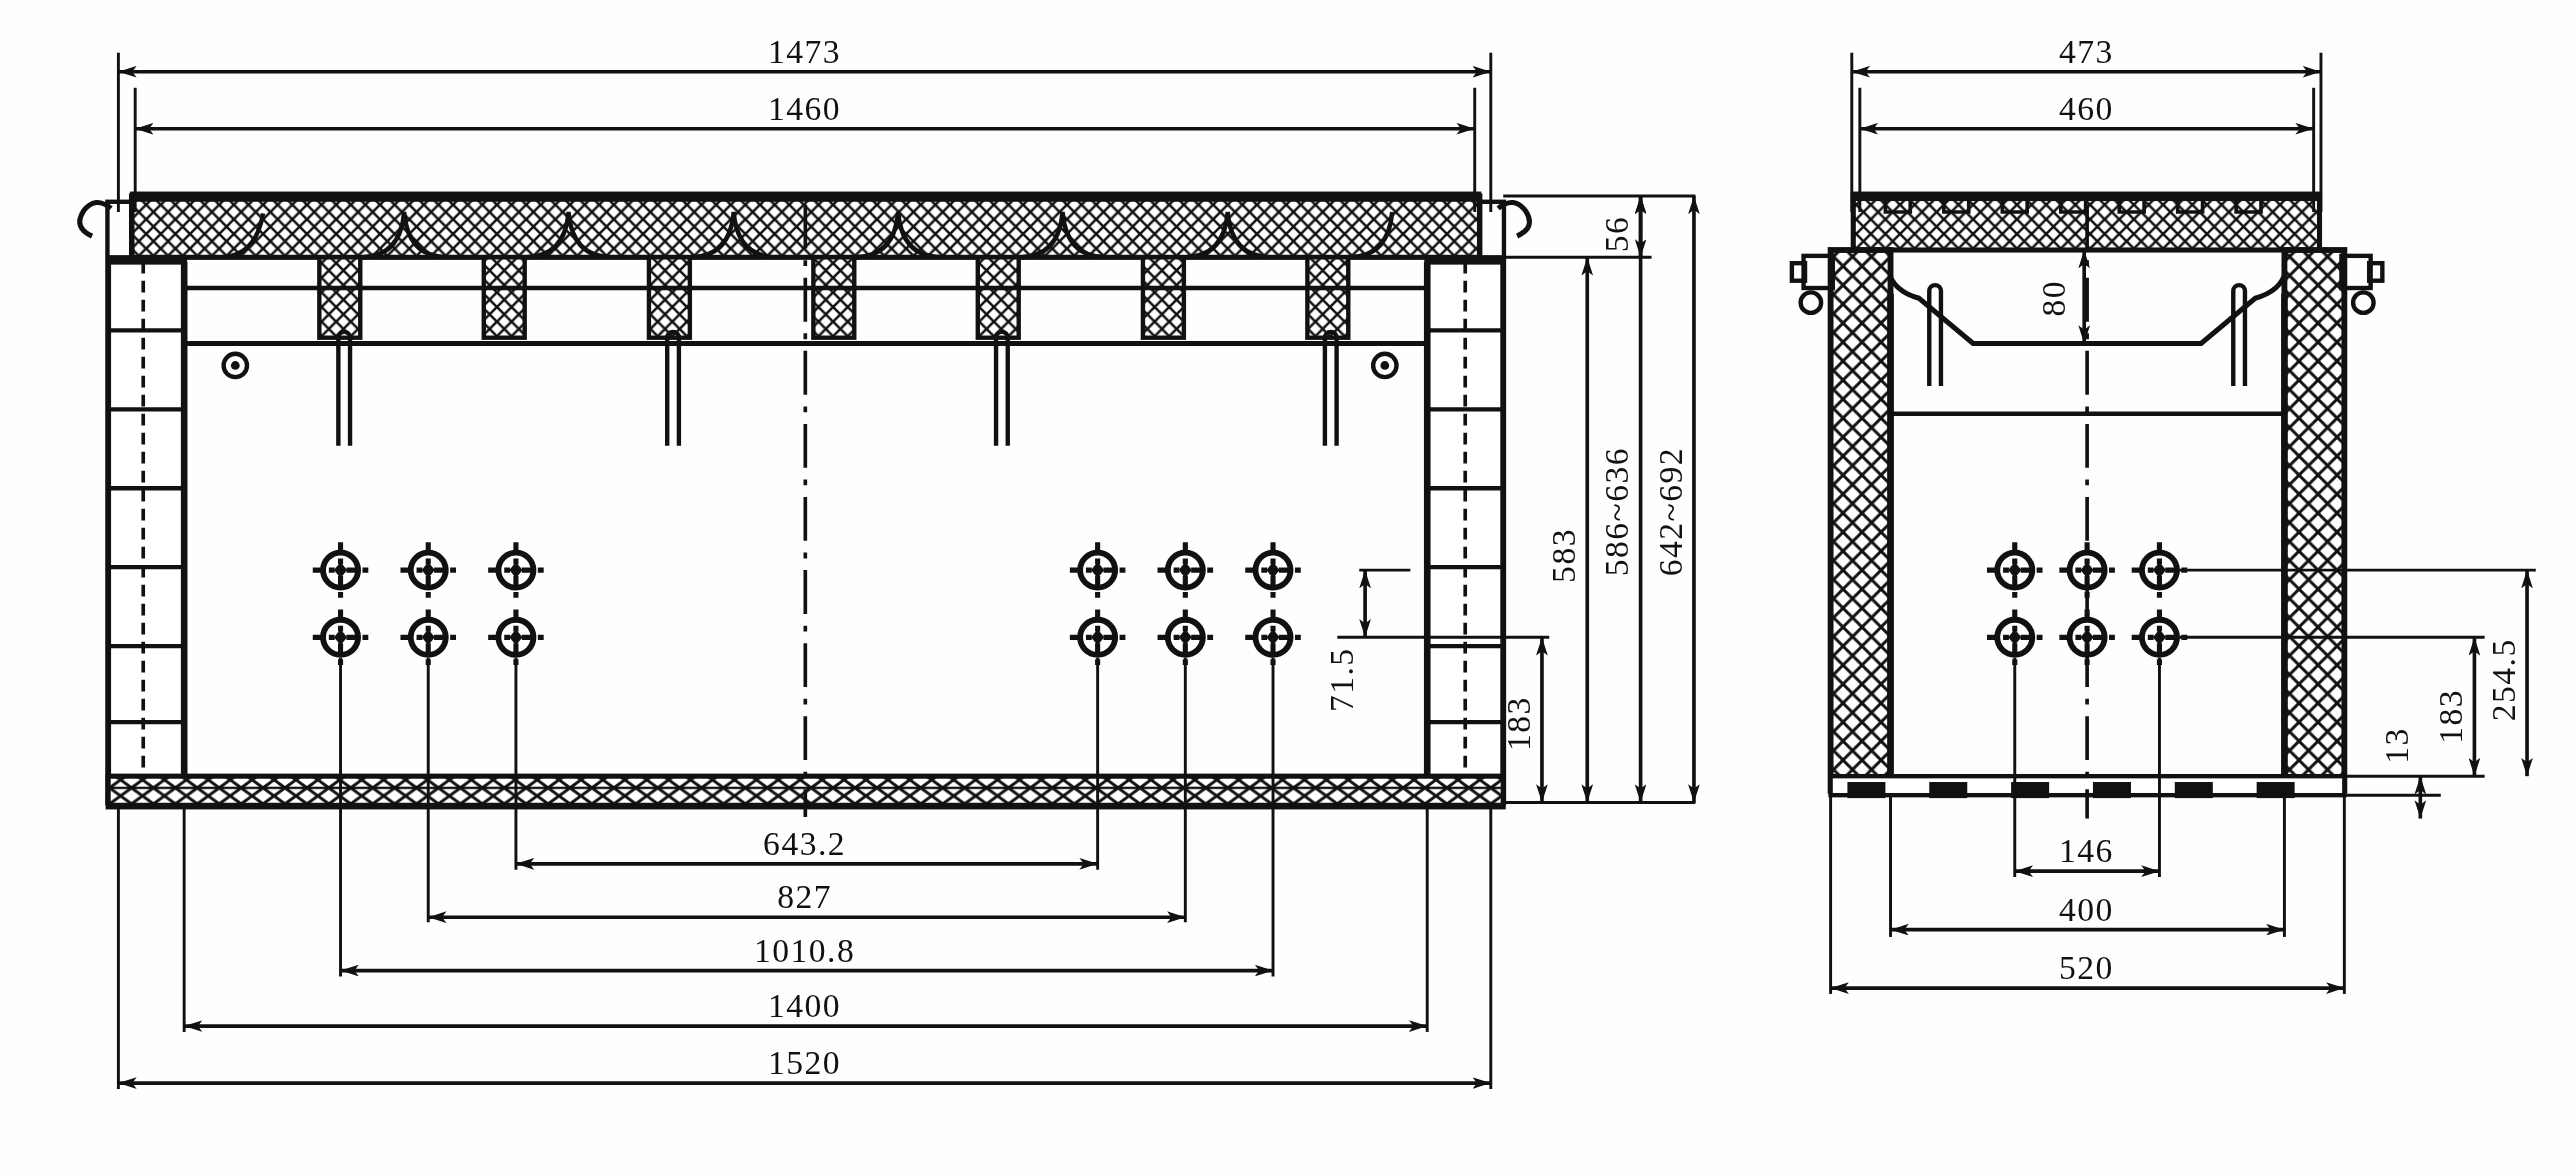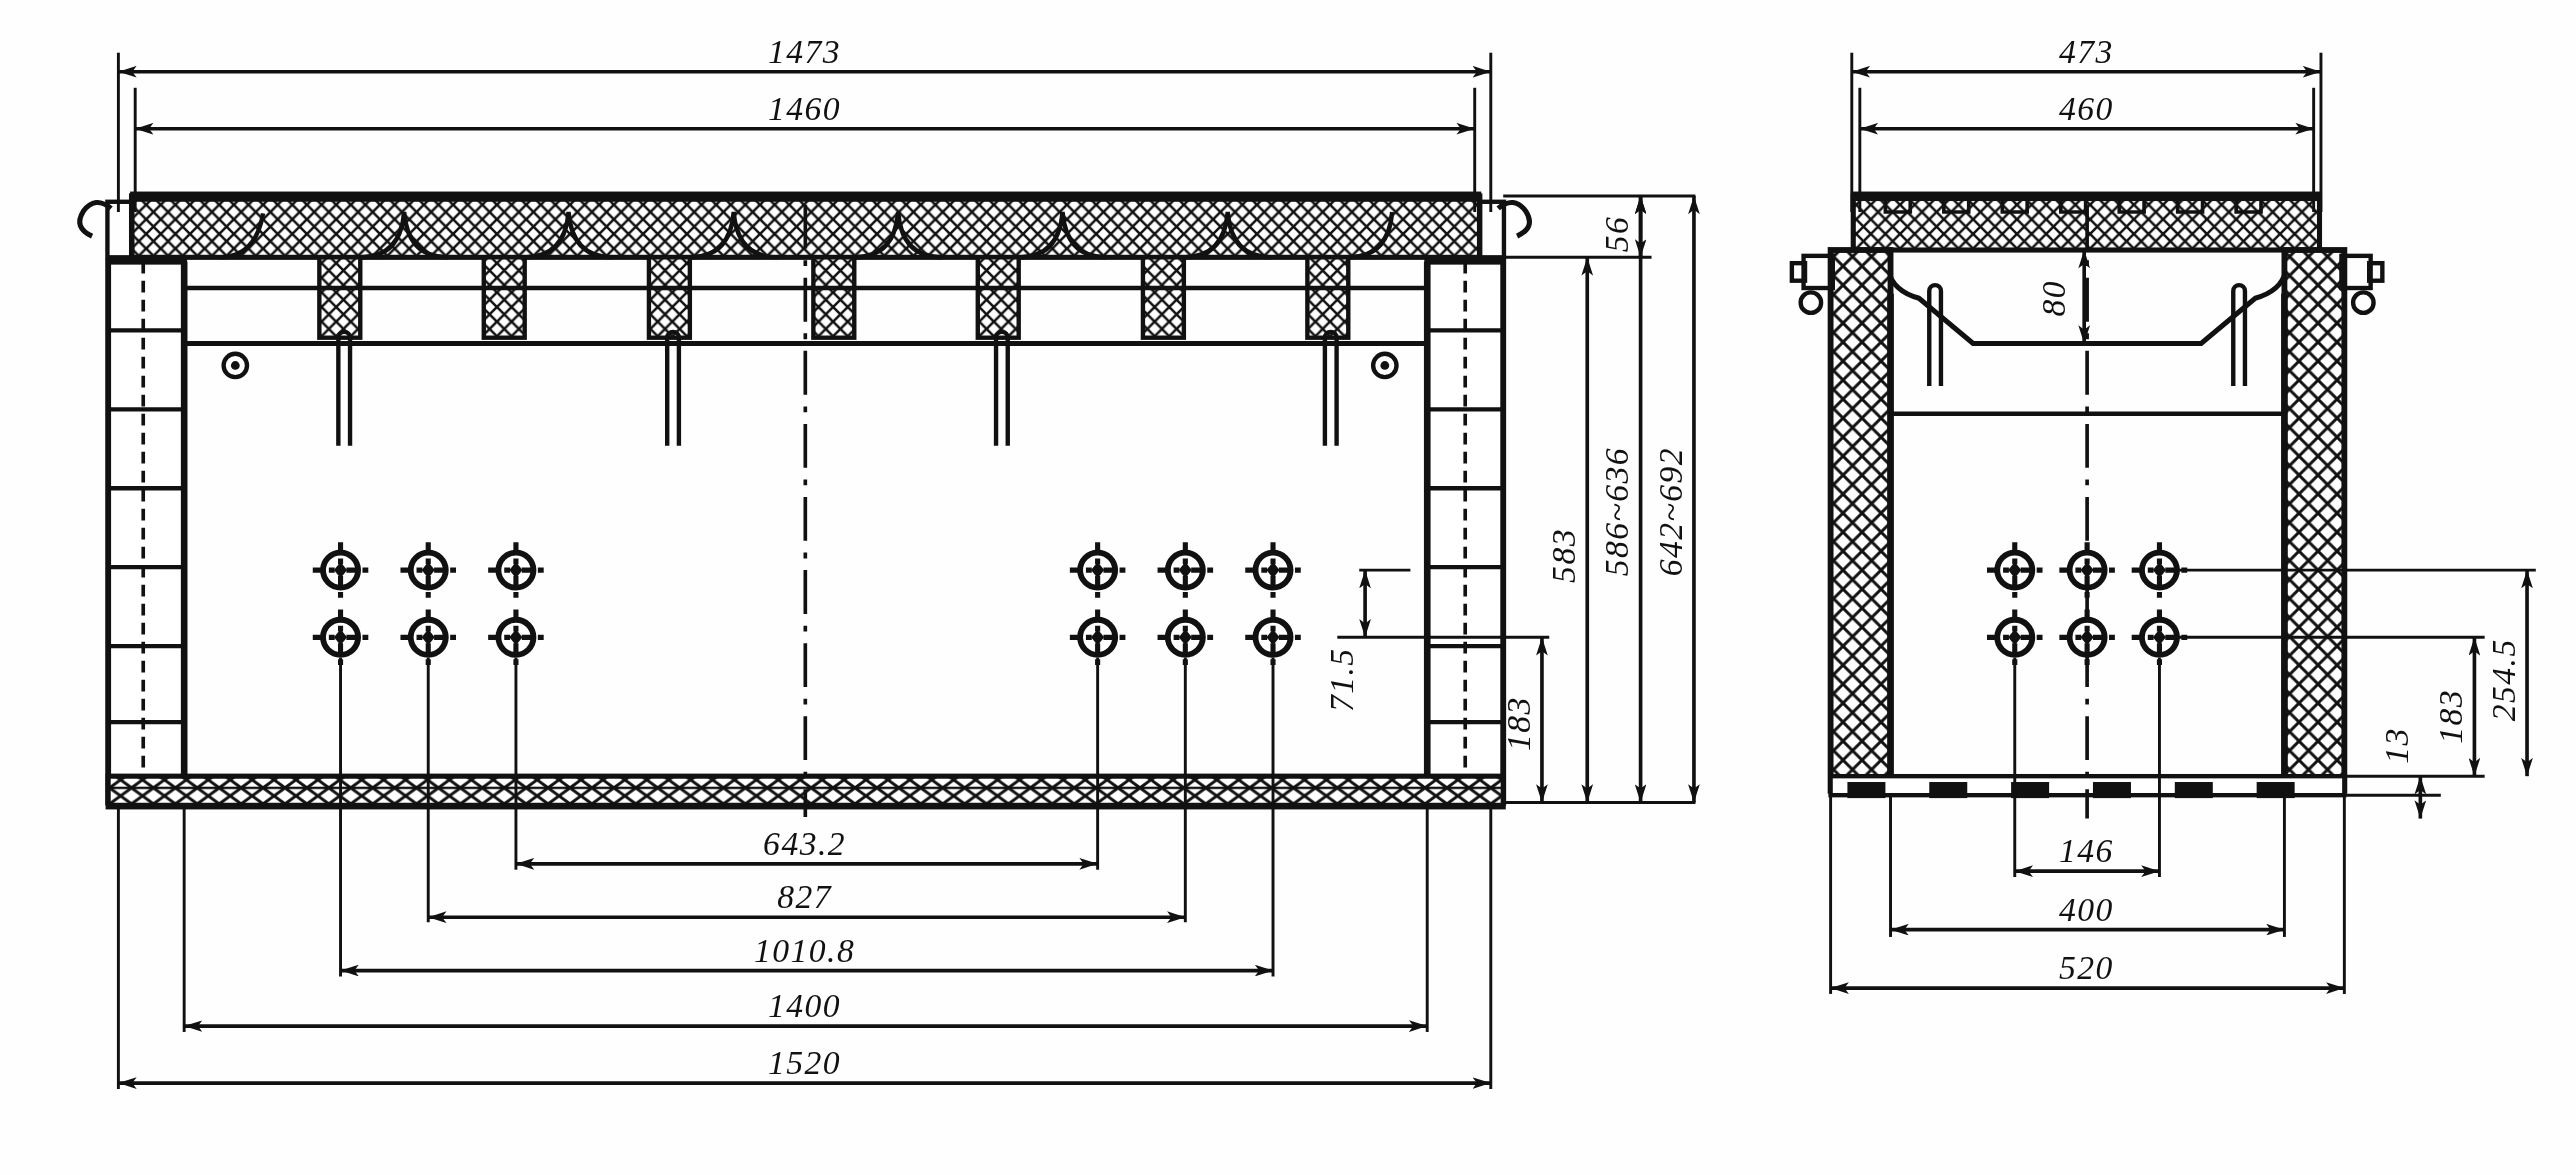--- a/index.html
+++ b/index.html
@@ -1,17 +1,17 @@
 <!DOCTYPE html>
 <html style="font-size:11.7px"><head>
 <meta charset="utf-8">
 <style>
   html,body{margin:0;padding:0;background:#fff;}
   body{font-family:"Liberation Serif",serif;}
-  #sheet{position:relative;width:2576px;height:1176px;background:#fefefe;overflow:hidden;font-style:italic;}
+  #sheet{position:relative;width:2576px;height:1176px;background:#fefefe;overflow:hidden;}
   #sheet svg{position:absolute;left:0;top:0;}
   .dimtxt{font-family:"Liberation Serif",serif;font-size:46px;fill:#111;letter-spacing:2px;}
   .dimtxt-v{font-family:"Liberation Serif",serif;font-size:46px;fill:#111;letter-spacing:2px;}
 </style>
 </head>
 <body>
 
 <div id="sheet">
 <svg width="2576" height="1176" viewBox="0 0 3525 1609">
   <defs>

